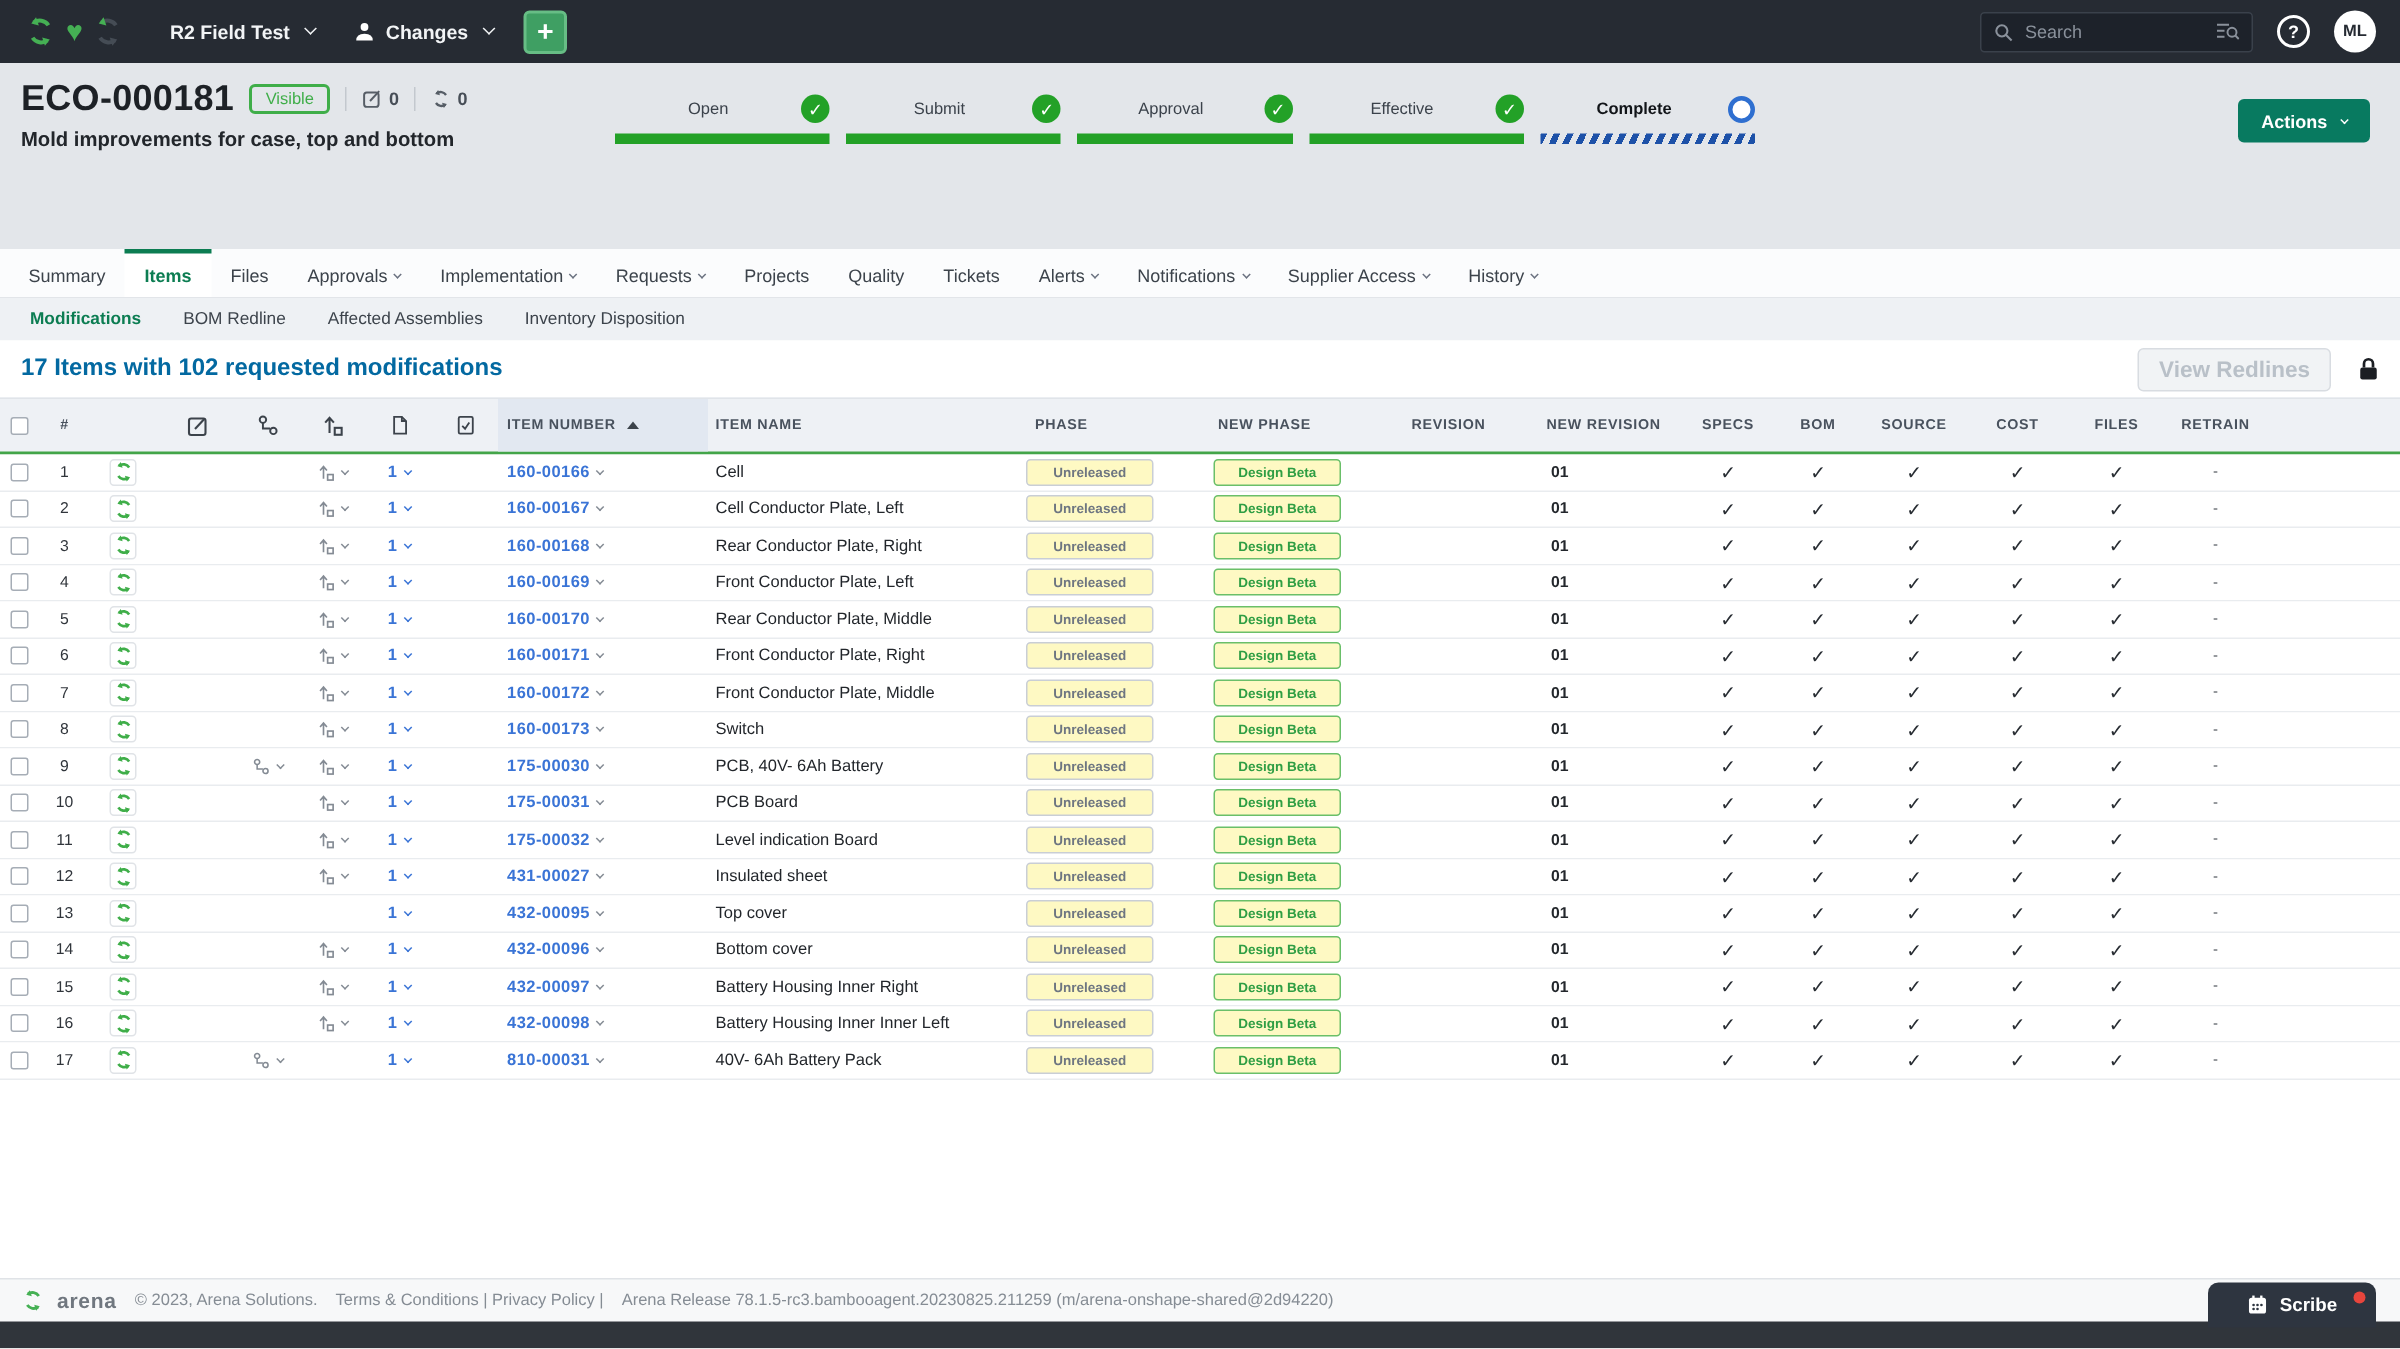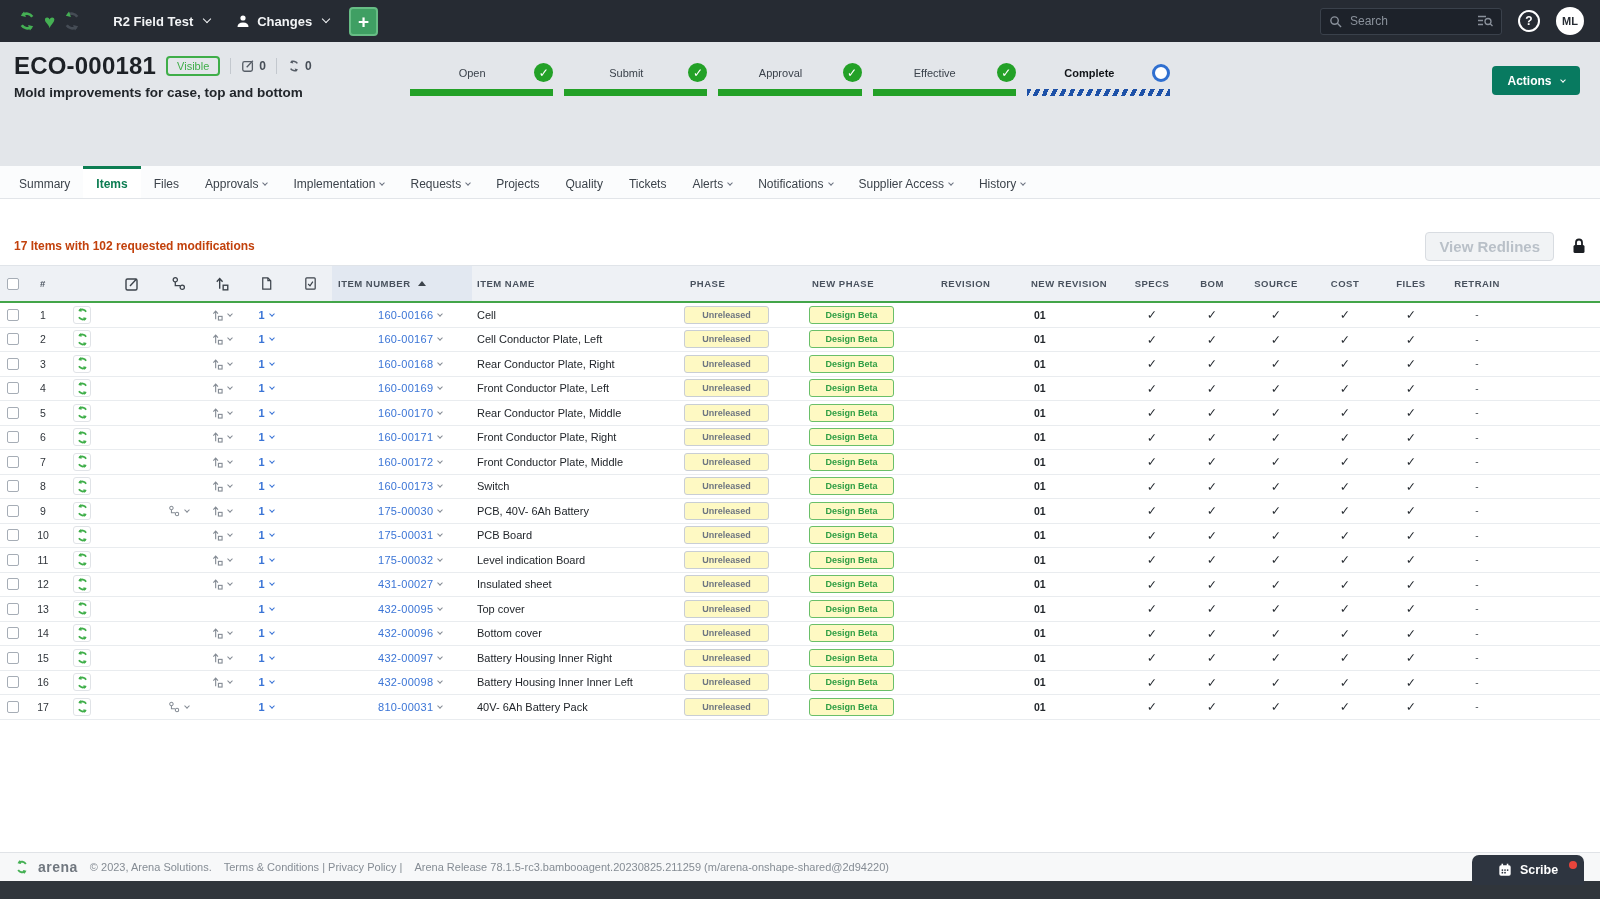--- a/index.html
+++ b/index.html
@@ -53,41 +53,41 @@
   .tabs { position:absolute; top:166px; left:0; width:1600px; height:33px; background:#fbfcfd; border-bottom:1px solid #e2e5e9; display:flex; padding-left:6px; }
   .tab { display:flex; align-items:center; padding:0 13px; font-size:12px; color:#3c434b; cursor:pointer; border-top:3px solid transparent; }
   .tab.active { color:#0c7d52; font-weight:bold; border-top:3px solid #0c7d52; background:#fff; }
   .tab .chev.s { color:#6b7280; }
   .subtabs { position:absolute; top:199px; left:0; width:1600px; height:28px; background:#eef1f4; display:flex; padding-left:6px; }
   .subtab { display:flex; align-items:center; padding:0 14px; font-size:11.5px; color:#3c434b; cursor:pointer; }
   .subtab.active { color:#0c7d52; font-weight:bold; }
 
   
   .summary-row { position:absolute; top:227px; left:0; width:1600px; height:38px; background:#fff; display:flex; align-items:center; justify-content:space-between; padding:0 14px; }
-  .summary-text { font-size:12px; font-weight:bold; color:#c2410c; }
+  .summary-text { font-size:16px; font-weight:bold; color:#0369a1; }
   .summary-right { display:flex; align-items:center; gap:18px; }
   .redlines-btn { background:#f1f3f5; border:1px solid #d8dce1; border-radius:4px; color:#b9c0c8; font-size:15px; font-weight:bold; padding:5px 13px; cursor:default; }
 
   
   .cols { display:grid; grid-template-columns:28px 30px 50px 48px 44px 44px 44px 44px 140px 210px 125px 120px 100px 95px 60px 60px 68px 70px 62px 70px 1fr; align-items:center; }
   .table { position:absolute; top:265px; left:0; width:1600px; }
   .thead { height:38px; background:#eef1f5; border-top:1px solid #e0e4e9; border-bottom:2px solid #43a549; font-size:9.5px; font-weight:bold; letter-spacing:.5px; color:#49525e; }
   .th { display:flex; align-items:center; height:100%; }
   .th.center { justify-content:center; }
   .th.padded { padding-left:8px; }
   .th-sorted { background:#e2e8f1; padding-left:6px; gap:7px; }
   .sort-asc { width:0; height:0; border-left:4px solid transparent; border-right:4px solid transparent; border-bottom:5px solid #3c434b; }
   .cb { display:inline-block; width:12px; height:12px; border:1px solid #a6adb6; border-radius:2px; background:#fff; margin-left:7px; cursor:pointer; }
   .trow { height:24.5px; border-bottom:1px solid #e9ecef; font-size:11px; color:#272b31; background:#fff; }
   .c { display:flex; align-items:center; height:100%; }
   .c-num { justify-content:center; font-size:10.5px; color:#30353b; }
   .itemico { width:18px; height:18px; border:1px solid #e0e3e7; border-radius:3px; background:#fff; display:flex; align-items:center; justify-content:center; margin-left:15px; }
   .rowico { display:flex; align-items:center; color:#848b94; cursor:pointer; margin:0 auto; }
   .doc-link { color:#3a74d6; font-weight:bold; font-size:11px; cursor:pointer; margin:0 auto; display:flex; align-items:center; }
-  .inum { color:#3a74d6; font-weight:normal; font-size:11px; letter-spacing:.3px; cursor:pointer; padding-left:6px; display:flex; align-items:center;margin-left:40px; }
+  .inum { color:#3a74d6; font-weight:bold; font-size:11px; letter-spacing:.3px; cursor:pointer; padding-left:6px; display:flex; align-items:center; }
   .inum .chev.s, .doc-link .chev.s { color:#848b94; }
   .doc-link .chev.s { color:#3a74d6; }
   .iname { padding-left:5px; font-size:11px; color:#22262b; }
   .badge { display:inline-block; width:85px; text-align:center; font-size:9px; font-weight:bold; padding:3px 0; border-radius:3px; background:#fef9c3; margin-left:2px; }
   .badge.gray { border:1px solid #c9ced5; color:#6e7681; }
   .badge.green { border:1px solid #6abf69; color:#2f9e44; }
   .nrev { padding-left:7px; font-size:10.5px; font-weight:bold; color:#23272c; }
   .check { font-size:12.5px; color:#282d33; justify-content:center; }
   .dash { font-size:10px; color:#50565d; justify-content:center; }
 
@@ -270,20 +270,26 @@
         <i class="chev s"></i>
       </div>
       <div class="tab">
         <span>Supplier Access</span>
         <i class="chev s"></i>
       </div>
       <div class="tab">
         <span>History</span>
         <i class="chev s"></i>
       </div>
+    </nav>
+  <nav class="subtabs">
+      <div class="subtab active">Modifications</div>
+      <div class="subtab">BOM Redline</div>
+      <div class="subtab">Affected Assemblies</div>
+      <div class="subtab">Inventory Disposition</div>
     </nav>
 
   <div class="summary-row">
     <span class="summary-text">17 Items with 102 requested modifications</span>
     <div class="summary-right">
       <button class="redlines-btn">View Redlines</button>
       <svg width="14" height="16" viewBox="0 0 14 16">
           <rect x="1.5" y="7" width="11" height="8" rx="1.5" fill="#1b1e23"></rect>
           <path d="M4 7 V4.5 A3 3 0 0 1 10 4.5 V7" fill="none" stroke="#1b1e23" stroke-width="1.8"></path>
         </svg>

